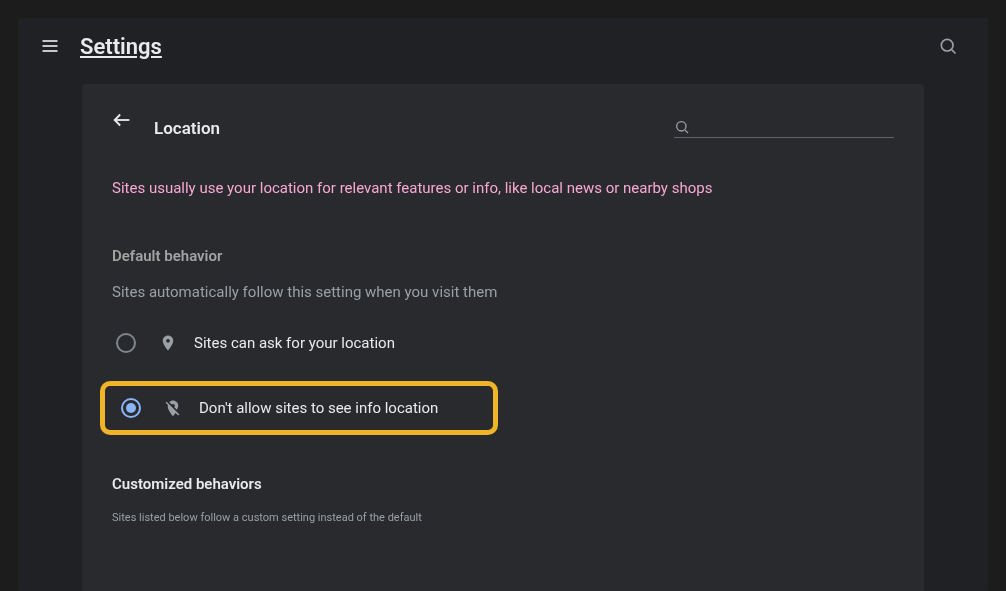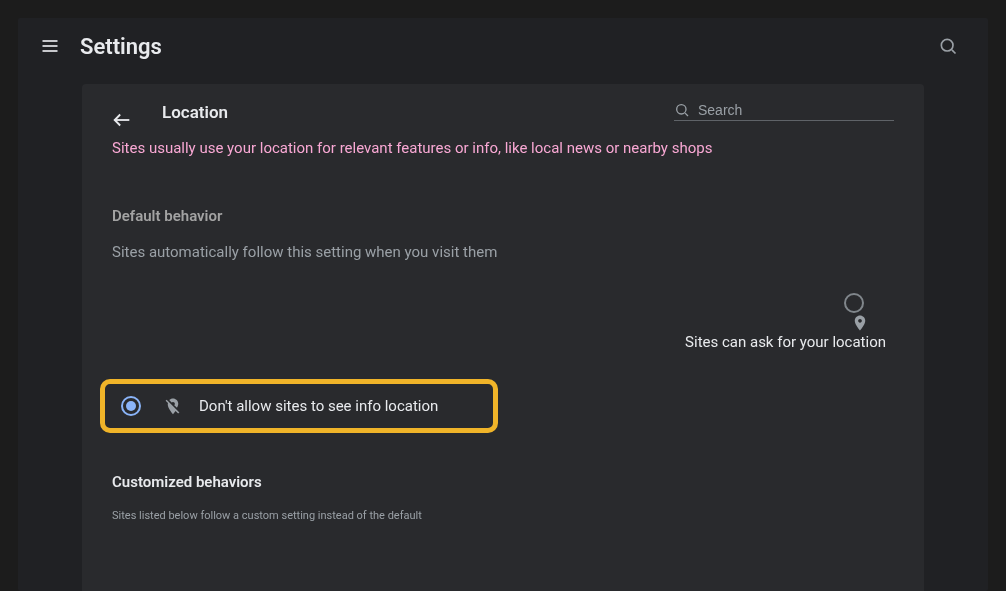--- a/index.html
+++ b/index.html
@@ -40,20 +40,21 @@
       align-items: center;
       justify-content: center;
       cursor: pointer;
       color: #e8eaed;
     }
     .topbar-title {
       font-size: 22px;
       font-weight: 600;
       margin-left: 10px;
       color: #e8eaed;
+      text-decoration: underline;
     }
     .topbar-spacer {
       flex: 1;
     }
     .topbar-search-icon {
       width: 40px;
       height: 40px;
       display: flex;
       align-items: center;
       justify-content: center;
@@ -69,22 +70,22 @@
     .panel {
       width: 842px;
       background: #292a2d;
       border-radius: 4px 4px 0 0;
       padding: 18px 30px 0 30px;
       height: 100%;
       position: relative;
     }
     .panel-header {
       display: flex;
-      align-items: flex-start;
-      gap: 8px;
+      align-items: flex-end;
+      margin-bottom: 40px;
     }
     .back-button {
       width: 36px;
       height: 36px;
       display: flex;
       align-items: center;
       justify-content: center;
       cursor: pointer;
       color: #e8eaed;
       margin-left: -8px;
@@ -134,24 +135,23 @@
       color: #a3a3a3;
       margin-bottom: 18px;
     }
     .section-sub {
       font-size: 15px;
       color: #9aa0a6;
       margin-bottom: 22px;
     }
     .radio-row {
       display: flex;
-      align-items: flex-end;
+      align-items: center;
       padding: 10px 8px 10px 0;
       cursor: pointer;
-      flex-direction: column;
     }
     .radio-outer {
       width: 20px;
       height: 20px;
       border-radius: 50%;
       border: 2px solid #80868b;
       display: flex;
       align-items: center;
       justify-content: center;
       margin-right: 22px;
@@ -246,21 +246,20 @@
           </div>
           <div class="panel-title">Location</div>
           <div class="panel-header-spacer"></div>
           <div class="search-box">
             <span class="search-box-icon">
               <svg width="16" height="16" viewBox="0 0 24 24" fill="none" stroke="currentColor" stroke-width="2">
                   <circle cx="11" cy="11" r="7"></circle>
                   <line x1="21" y1="21" x2="16.65" y2="16.65"></line>
                 </svg>
             </span>
-            <input class="search-input" placeholder="Search" style="">
           </div>
         </div>
 
         <div class="description">Sites usually use your location for relevant features or info, like local news or nearby shops</div>
 
         <div class="section-title">Default behavior</div>
         <div class="section-sub">Sites automatically follow this setting when you visit them</div>
 
         <div class="radio-row">
           <div class="radio-outer">

